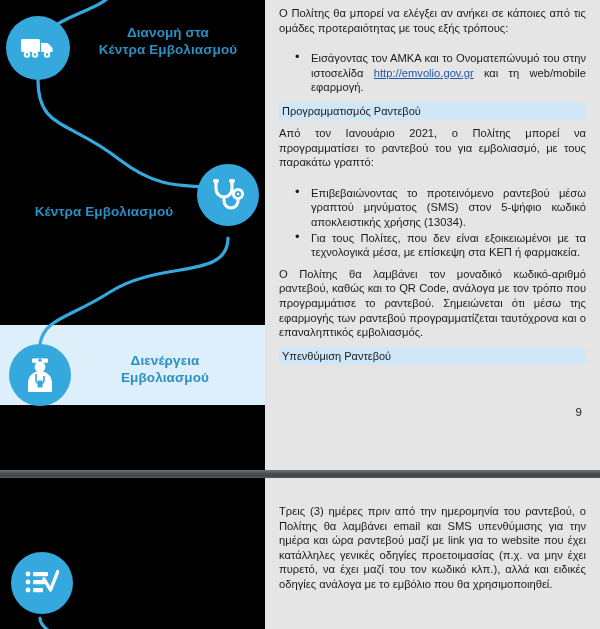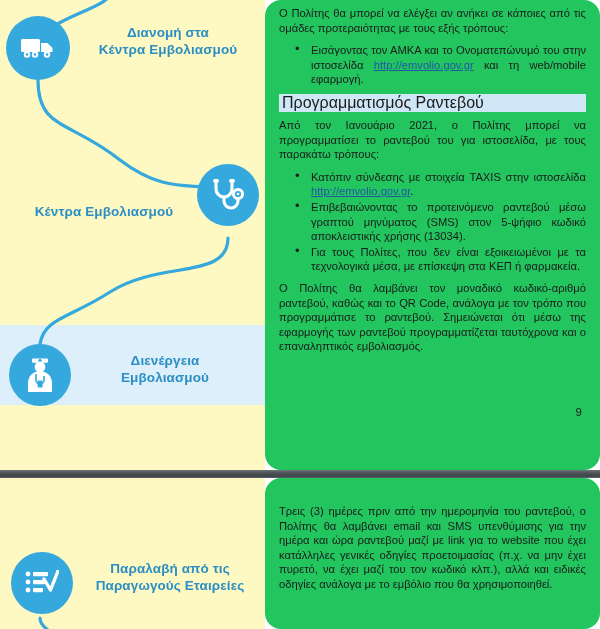--- a/index.html
+++ b/index.html
@@ -14,21 +14,21 @@
 
   
   .page { position: absolute; left: 0; width: 600px; background: #ffffff; }
   #page1 { top: 0; height: 470px; }
   #page2 { top: 478px; height: 151px; }
 
   
   .info-panel {
     position: absolute; left: 0; top: 0;
     width: 265px; height: 100%;
-    background: #fef9c3;
+    background: #000000;
     overflow: hidden;
   }
   .blue-band {
     position: absolute; left: 0; width: 265px;
     background: #ddeffa;
   }
   #p1-blue { top: 325px; height: 80px; }
 
   .flow-svg { position: absolute; left: 0; top: 0; }
 
@@ -48,41 +48,40 @@
     line-height: 17px;
     text-align: center;
     letter-spacing: 0.1px;
   }
 
   
   .doc-col {
     position: absolute;
     top: 0; left: 265px;
     width: 335px; height: 100%;
-    background: #22c55e;
+    background: #e5e5e5;
     padding: 6px 14px 4px 14px;
-    border-radius: 16px;
   }
   .doc-p {
     font-size: 11.2px;
     line-height: 14.6px;
     color: #1b1b1b;
     text-align: justify;
     margin: 0 0 7px 0;
   }
   .sec-head {
     background: #cfe7f7;
     color: #1b1b1b;
-    font-size: 16px;
+    font-size: 11px;
     line-height: 16px;
     padding: 1px 3px;
     margin: 4px 0 6px 0;
   }
   ul.doc-list {
-    margin: 8px 0 7px 0;
+    margin: 16px 0 7px 0;
     padding-left: 20px;
     list-style: none;
   }
   ul.doc-list li {
     position: relative;
     font-size: 11.2px;
     line-height: 14.6px;
     color: #1b1b1b;
     text-align: justify;
     margin-bottom: 1px;
@@ -190,36 +189,34 @@
       <p class="doc-p">Ο Πολίτης θα μπορεί να ελέγξει αν ανήκει σε κάποιες από τις ομάδες προτεραιότητας με τους εξής τρόπους:</p>
 
       <ul class="doc-list">
         <li>
           <span>Εισάγοντας τον ΑΜΚΑ και το Ονοματεπώνυμό του στην ιστοσελίδα </span><a class="doc-link" href="#">http://emvolio.gov.gr</a><span> και τη web/mobile εφαρμογή.</span>
         </li>
       </ul>
 
       <div class="sec-head">Προγραμματισμός Ραντεβού</div>
 
-      <p class="doc-p">Από τον Ιανουάριο 2021, ο Πολίτης μπορεί να προγραμματίσει το ραντεβού του για ιστοσελίδα, με τους παρακάτω τρόπους:</p>
+      <p class="doc-p">Από τον Ιανουάριο 2021, ο Πολίτης μπορεί να προγραμματίσει το ραντεβού του για εμβολιασμό, με τους παρακάτω γραπτό:</p>
 
       <ul class="doc-list">
-        <li>
-          <span>Κατόπιν σύνδεσης με στοιχεία TAXIS στην ιστοσελίδα </span><a class="doc-link" href="#">http://emvolio.gov.gr</a><span>.</span>
-        </li>
         <li>
           <span>Επιβεβαιώνοντας το προτεινόμενο ραντεβού μέσω γραπτού μηνύματος (SMS) στον 5-ψήφιο κωδικό αποκλειστικής χρήσης (13034).</span>
         </li>
         <li>
           <span>Για τους Πολίτες, που δεν είναι εξοικειωμένοι με τα τεχνολογικά μέσα, με επίσκεψη στα ΚΕΠ ή φαρμακεία.</span>
         </li>
       </ul>
 
       <p class="doc-p">Ο Πολίτης θα λαμβάνει τον μοναδικό κωδικό-αριθμό ραντεβού, καθώς και το QR Code, ανάλογα με τον τρόπο που προγραμμάτισε το ραντεβού. Σημειώνεται ότι μέσω της εφαρμογής των ραντεβού προγραμματίζεται ταυτόχρονα και ο επαναληπτικός εμβολιασμός.</p>
 
+      <div class="sec-head">Υπενθύμιση Ραντεβού</div>
 
       <div class="page-num">9</div>
     </div>
   </div>
 
   <div class="page-sep"></div>
 
   <div class="page" id="page2">
 
     <div class="info-panel">
@@ -233,24 +230,20 @@
             <circle cx="3" cy="4" r="2.4" fill="#ffffff"></circle>
             <circle cx="3" cy="12" r="2.4" fill="#ffffff"></circle>
             <circle cx="3" cy="20" r="2.4" fill="#ffffff"></circle>
             <rect x="8" y="2" width="15" height="4.2" rx="1" fill="#ffffff"></rect>
             <rect x="8" y="10" width="12" height="4.2" rx="1" fill="#ffffff"></rect>
             <rect x="8" y="18" width="10" height="4.2" rx="1" fill="#ffffff"></rect>
             <path d="M19 9 l6.5 11 L33 1" fill="none" stroke="#ffffff" stroke-width="3.4" stroke-linecap="round" stroke-linejoin="round"></path>
           </svg>
         </span>
       </div>
-      <div class="node-label" style="left:80px; top:82px; width:180px;">
-        <span>Παραλαβή από τις</span><br>
-        <span>Παραγωγούς Εταιρείες</span>
-      </div>
     </div>
 
     <div class="doc-col">
       <p class="doc-p" style="margin-top:20px;">Τρεις (3) ημέρες πριν από την ημερομηνία του ραντεβού, ο Πολίτης θα λαμβάνει email και SMS υπενθύμισης για την ημέρα και ώρα ραντεβού μαζί με link για το website που έχει κατάλληλες γενικές οδηγίες προετοιμασίας (π.χ. να μην έχει πυρετό, να έχει μαζί του τον κωδικό κλπ.), αλλά και ειδικές οδηγίες ανάλογα με το εμβόλιο που θα χρησιμοποιηθεί.</p>
     </div>
   </div>
 
 </div>
 
 </body></html>

